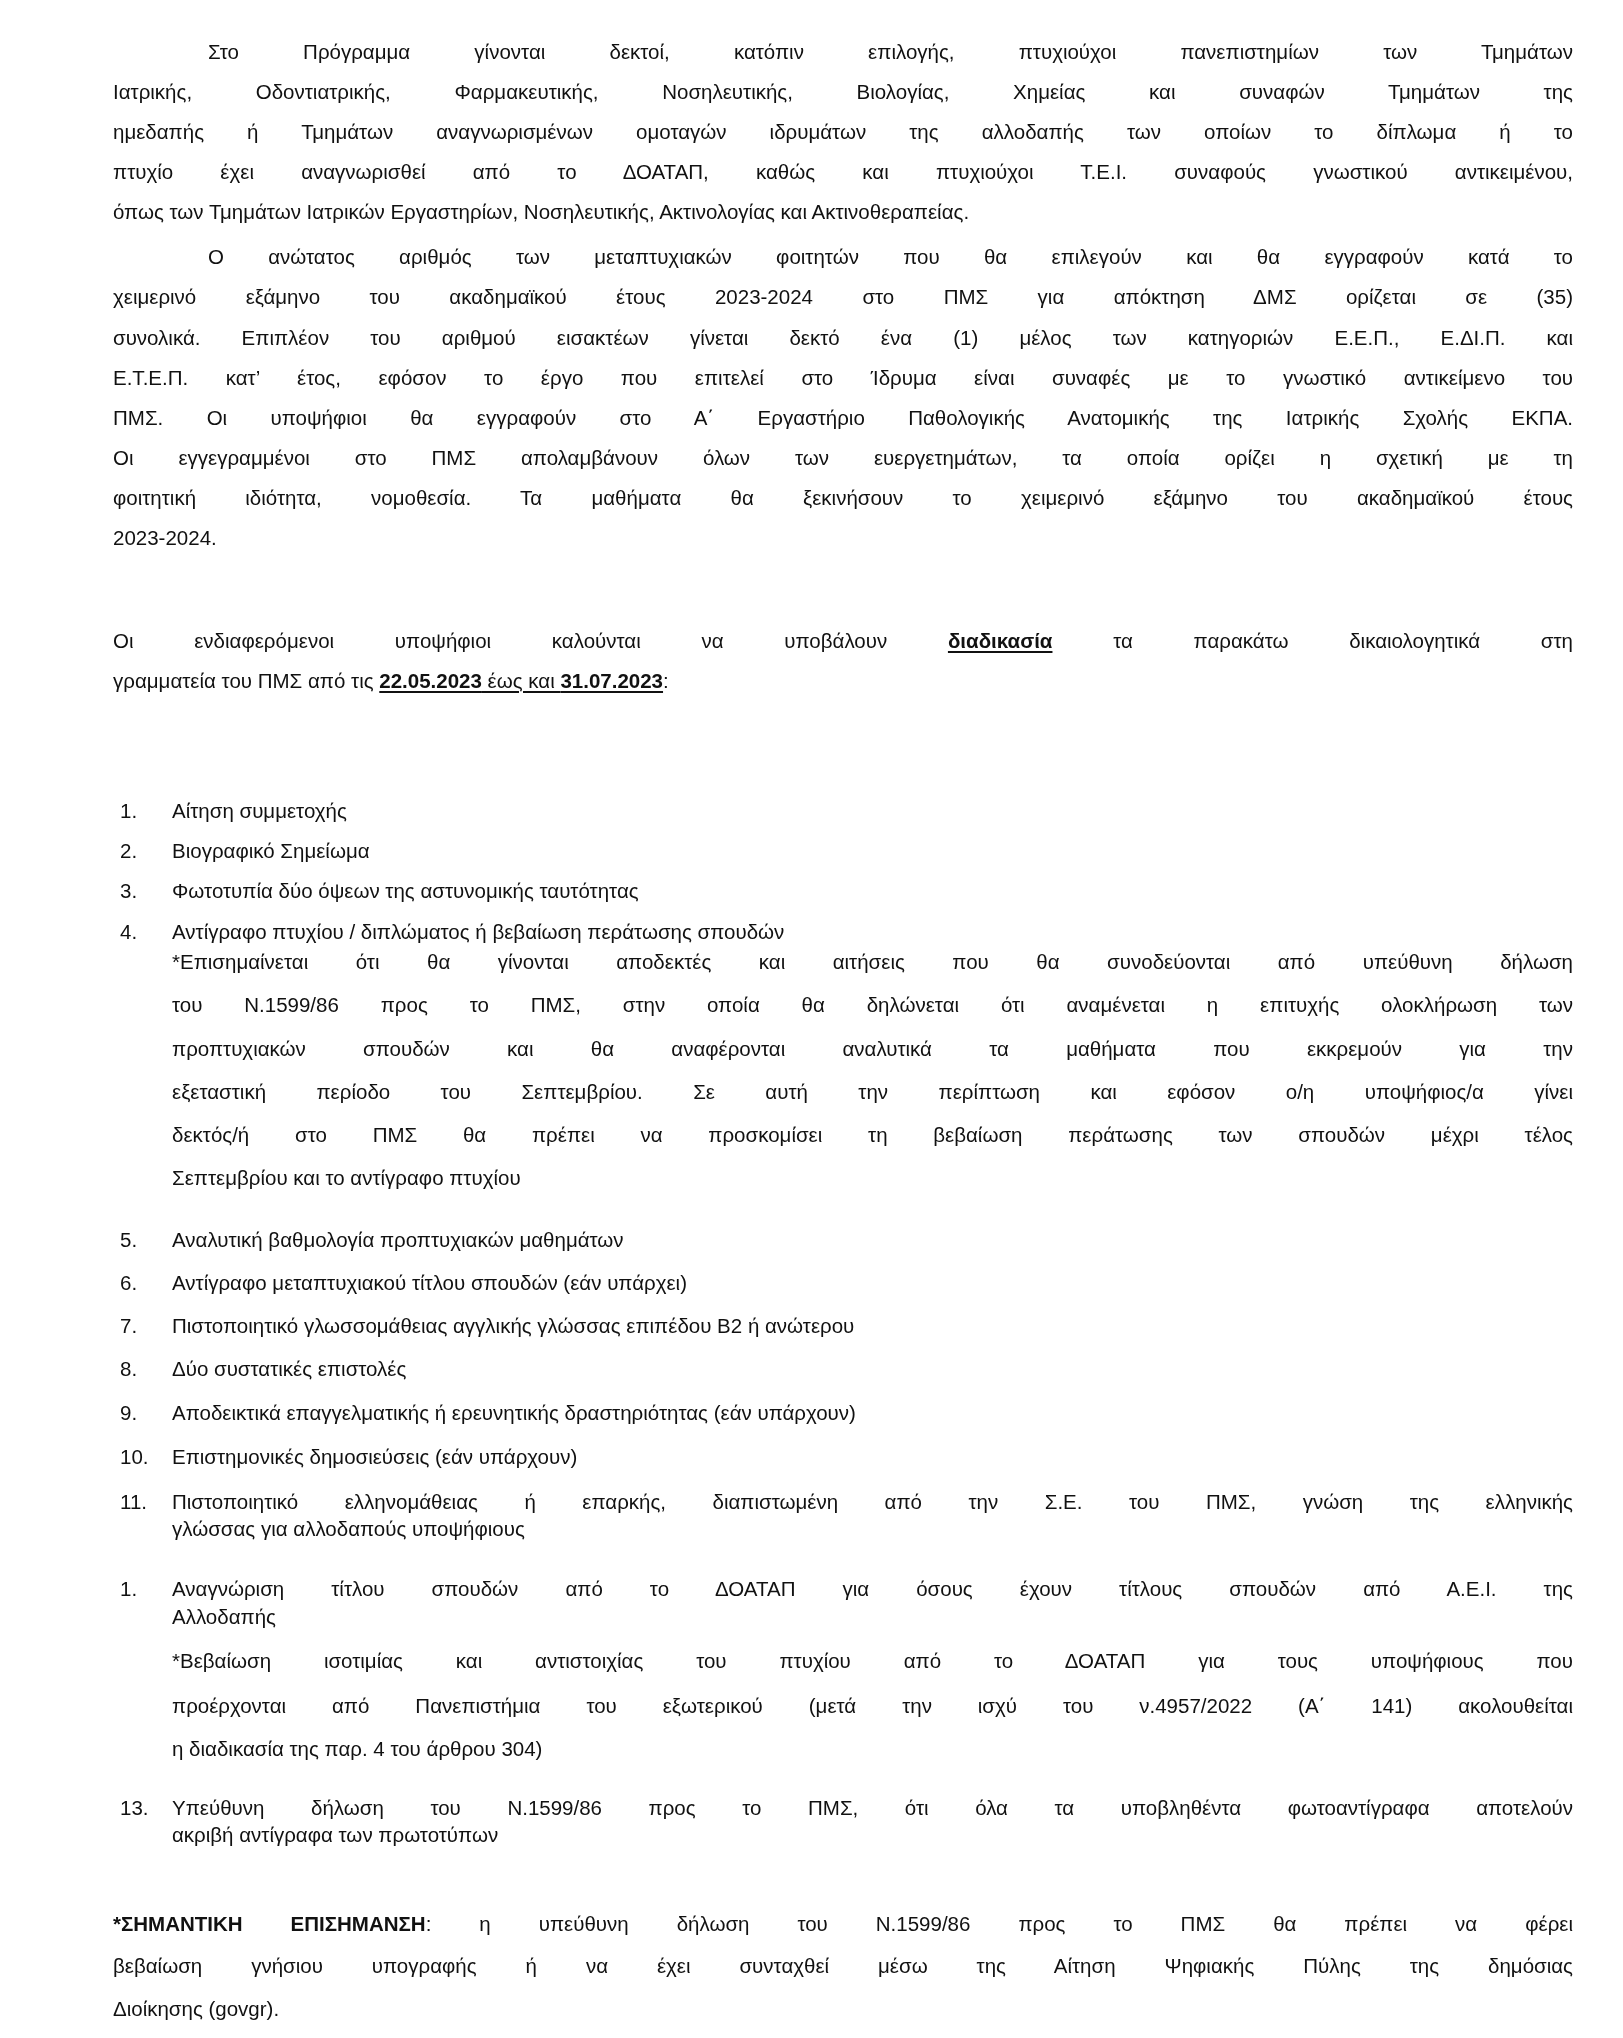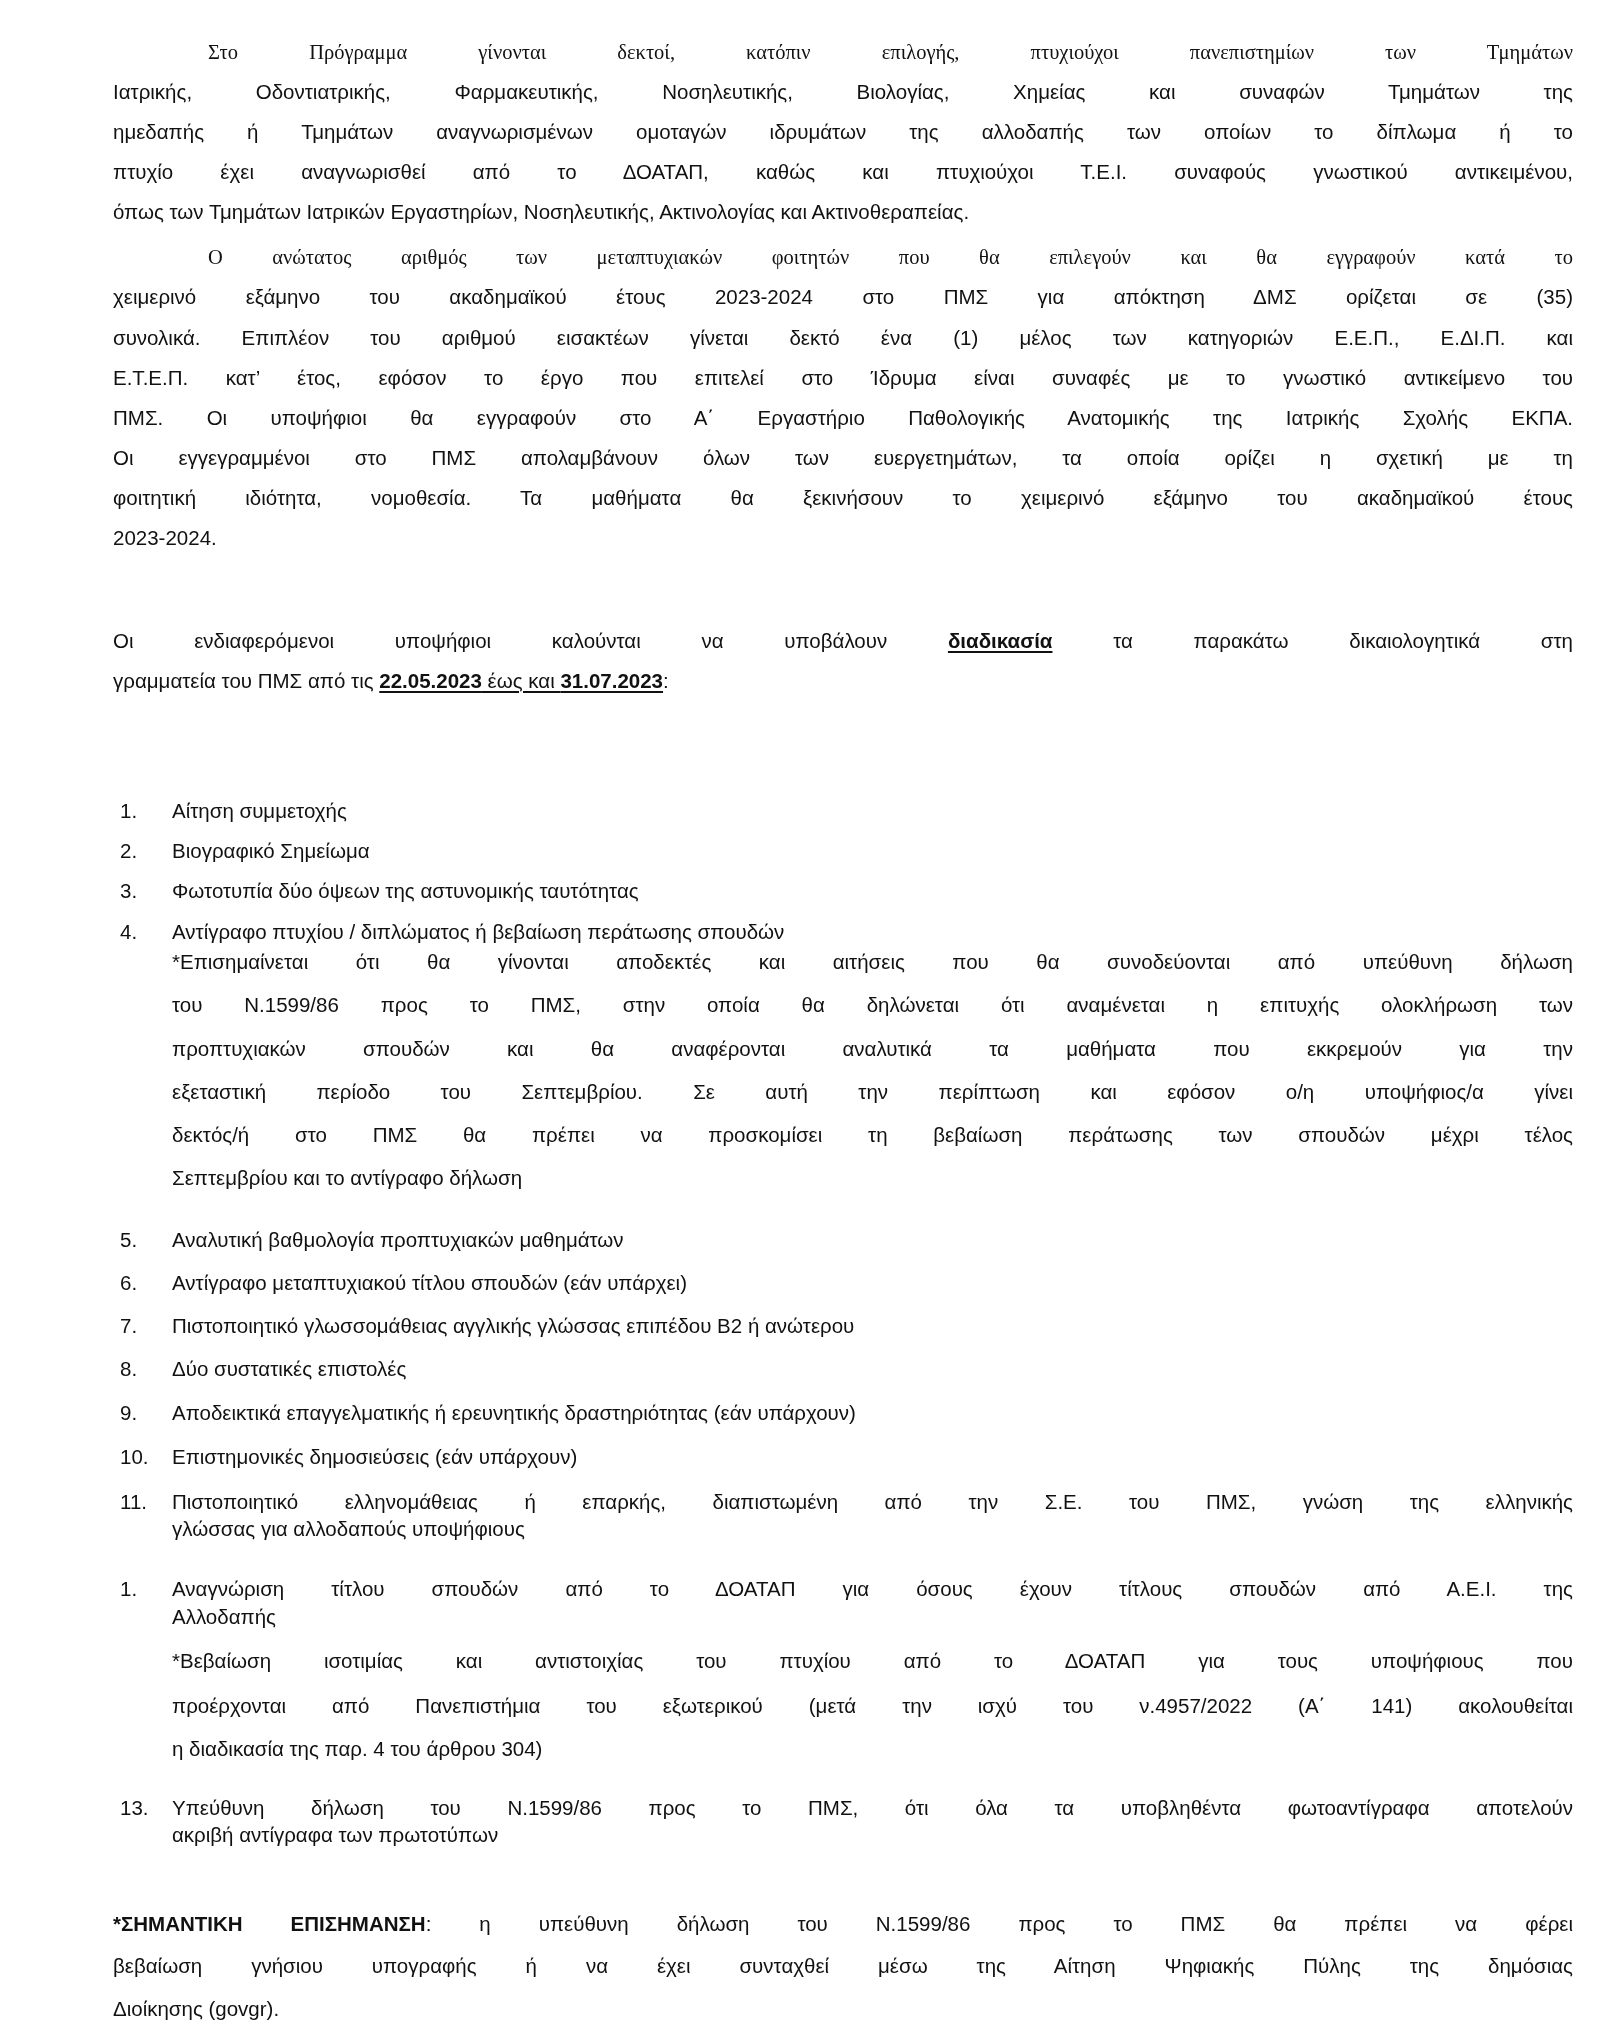--- a/index.html
+++ b/index.html
@@ -1,21 +1,21 @@
 <!DOCTYPE html>
 <html><head>
 <meta charset="utf-8">
 <style>
   html, body { margin: 0; padding: 0; background: #ffffff; }
   body { width: 1623px; height: 2038px; position: relative; overflow: hidden;
          font-family: "Liberation Sans", "DejaVu Sans", sans-serif; color: #111111; }
   .line { position: absolute; left: 113px; width: 1460px; font-size: 20.5px; line-height: 26px;
           white-space: nowrap; transform: translateY(-50%); }
   .j { text-align: justify; text-align-last: justify; white-space: normal; height: 26px; overflow: hidden; }
-  .ind { padding-left: 95px; width: 1365px; font-family: Liberation Serif, serif; }
+  .ind { padding-left: 95px; width: 1365px; }
   .li { left: 120px; width: 1453px; margin-top: 16px; }
   .li .num { display: inline-block; width: 52px; }
   .sub { left: 172px; width: 1401px; }
   .sub.j { }
   b { font-weight: bold; }
   u { text-decoration: underline; text-underline-offset: 3px; text-align: center; }
 </style>
 </head>
 <body>
 
@@ -52,21 +52,21 @@
   <div class="line li" style="top:835px"><span class="num">2.</span><span>Βιογραφικό Σημείωμα</span></div>
   <div class="line li" style="top:875px"><span class="num">3.</span><span>Φωτοτυπία δύο όψεων της αστυνομικής ταυτότητας</span></div>
   <div class="line li" style="top:916px"><span class="num">4.</span><span>Αντίγραφο πτυχίου / διπλώματος ή βεβαίωση περάτωσης σπουδών</span></div>
 
   <div>
     <div class="line sub j" style="top:962px">*Επισημαίνεται ότι θα γίνονται αποδεκτές και αιτήσεις που θα συνοδεύονται από υπεύθυνη δήλωση</div>
     <div class="line sub j" style="top:1005px">του Ν.1599/86 προς το ΠΜΣ, στην οποία θα δηλώνεται ότι αναμένεται η επιτυχής ολοκλήρωση των</div>
     <div class="line sub j" style="top:1049px">προπτυχιακών σπουδών και θα αναφέρονται αναλυτικά τα μαθήματα που εκκρεμούν για την</div>
     <div class="line sub j" style="top:1092px">εξεταστική περίοδο του Σεπτεμβρίου. Σε αυτή την περίπτωση και εφόσον ο/η υποψήφιος/α γίνει</div>
     <div class="line sub j" style="top:1135px">δεκτός/ή στο ΠΜΣ θα πρέπει να προσκομίσει τη βεβαίωση περάτωσης των σπουδών μέχρι τέλος</div>
-    <div class="line sub" style="top:1178px">Σεπτεμβρίου και το αντίγραφο δήλωση</div>
+    <div class="line sub" style="top:1178px">Σεπτεμβρίου και το αντίγραφο πτυχίου</div>
   </div>
 
   <div class="line li" style="top:1224px"><span class="num">5.</span><span>Αναλυτική βαθμολογία προπτυχιακών μαθημάτων</span></div>
   <div class="line li" style="top:1267px"><span class="num">6.</span><span>Αντίγραφο μεταπτυχιακού τίτλου σπουδών (εάν υπάρχει)</span></div>
   <div class="line li" style="top:1310px"><span class="num">7.</span><span>Πιστοποιητικό γλωσσομάθειας αγγλικής γλώσσας επιπέδου Β2 ή ανώτερου</span></div>
   <div class="line li" style="top:1353px"><span class="num">8.</span><span>Δύο συστατικές επιστολές</span></div>
   <div class="line li" style="top:1397px"><span class="num">9.</span><span>Αποδεικτικά επαγγελματικής ή ερευνητικής δραστηριότητας (εάν υπάρχουν)</span></div>
   <div class="line li" style="top:1441px"><span class="num">10.</span><span>Επιστημονικές δημοσιεύσεις (εάν υπάρχουν)</span></div>
 
   <div class="line li" style="top:1486px; display:flex">

